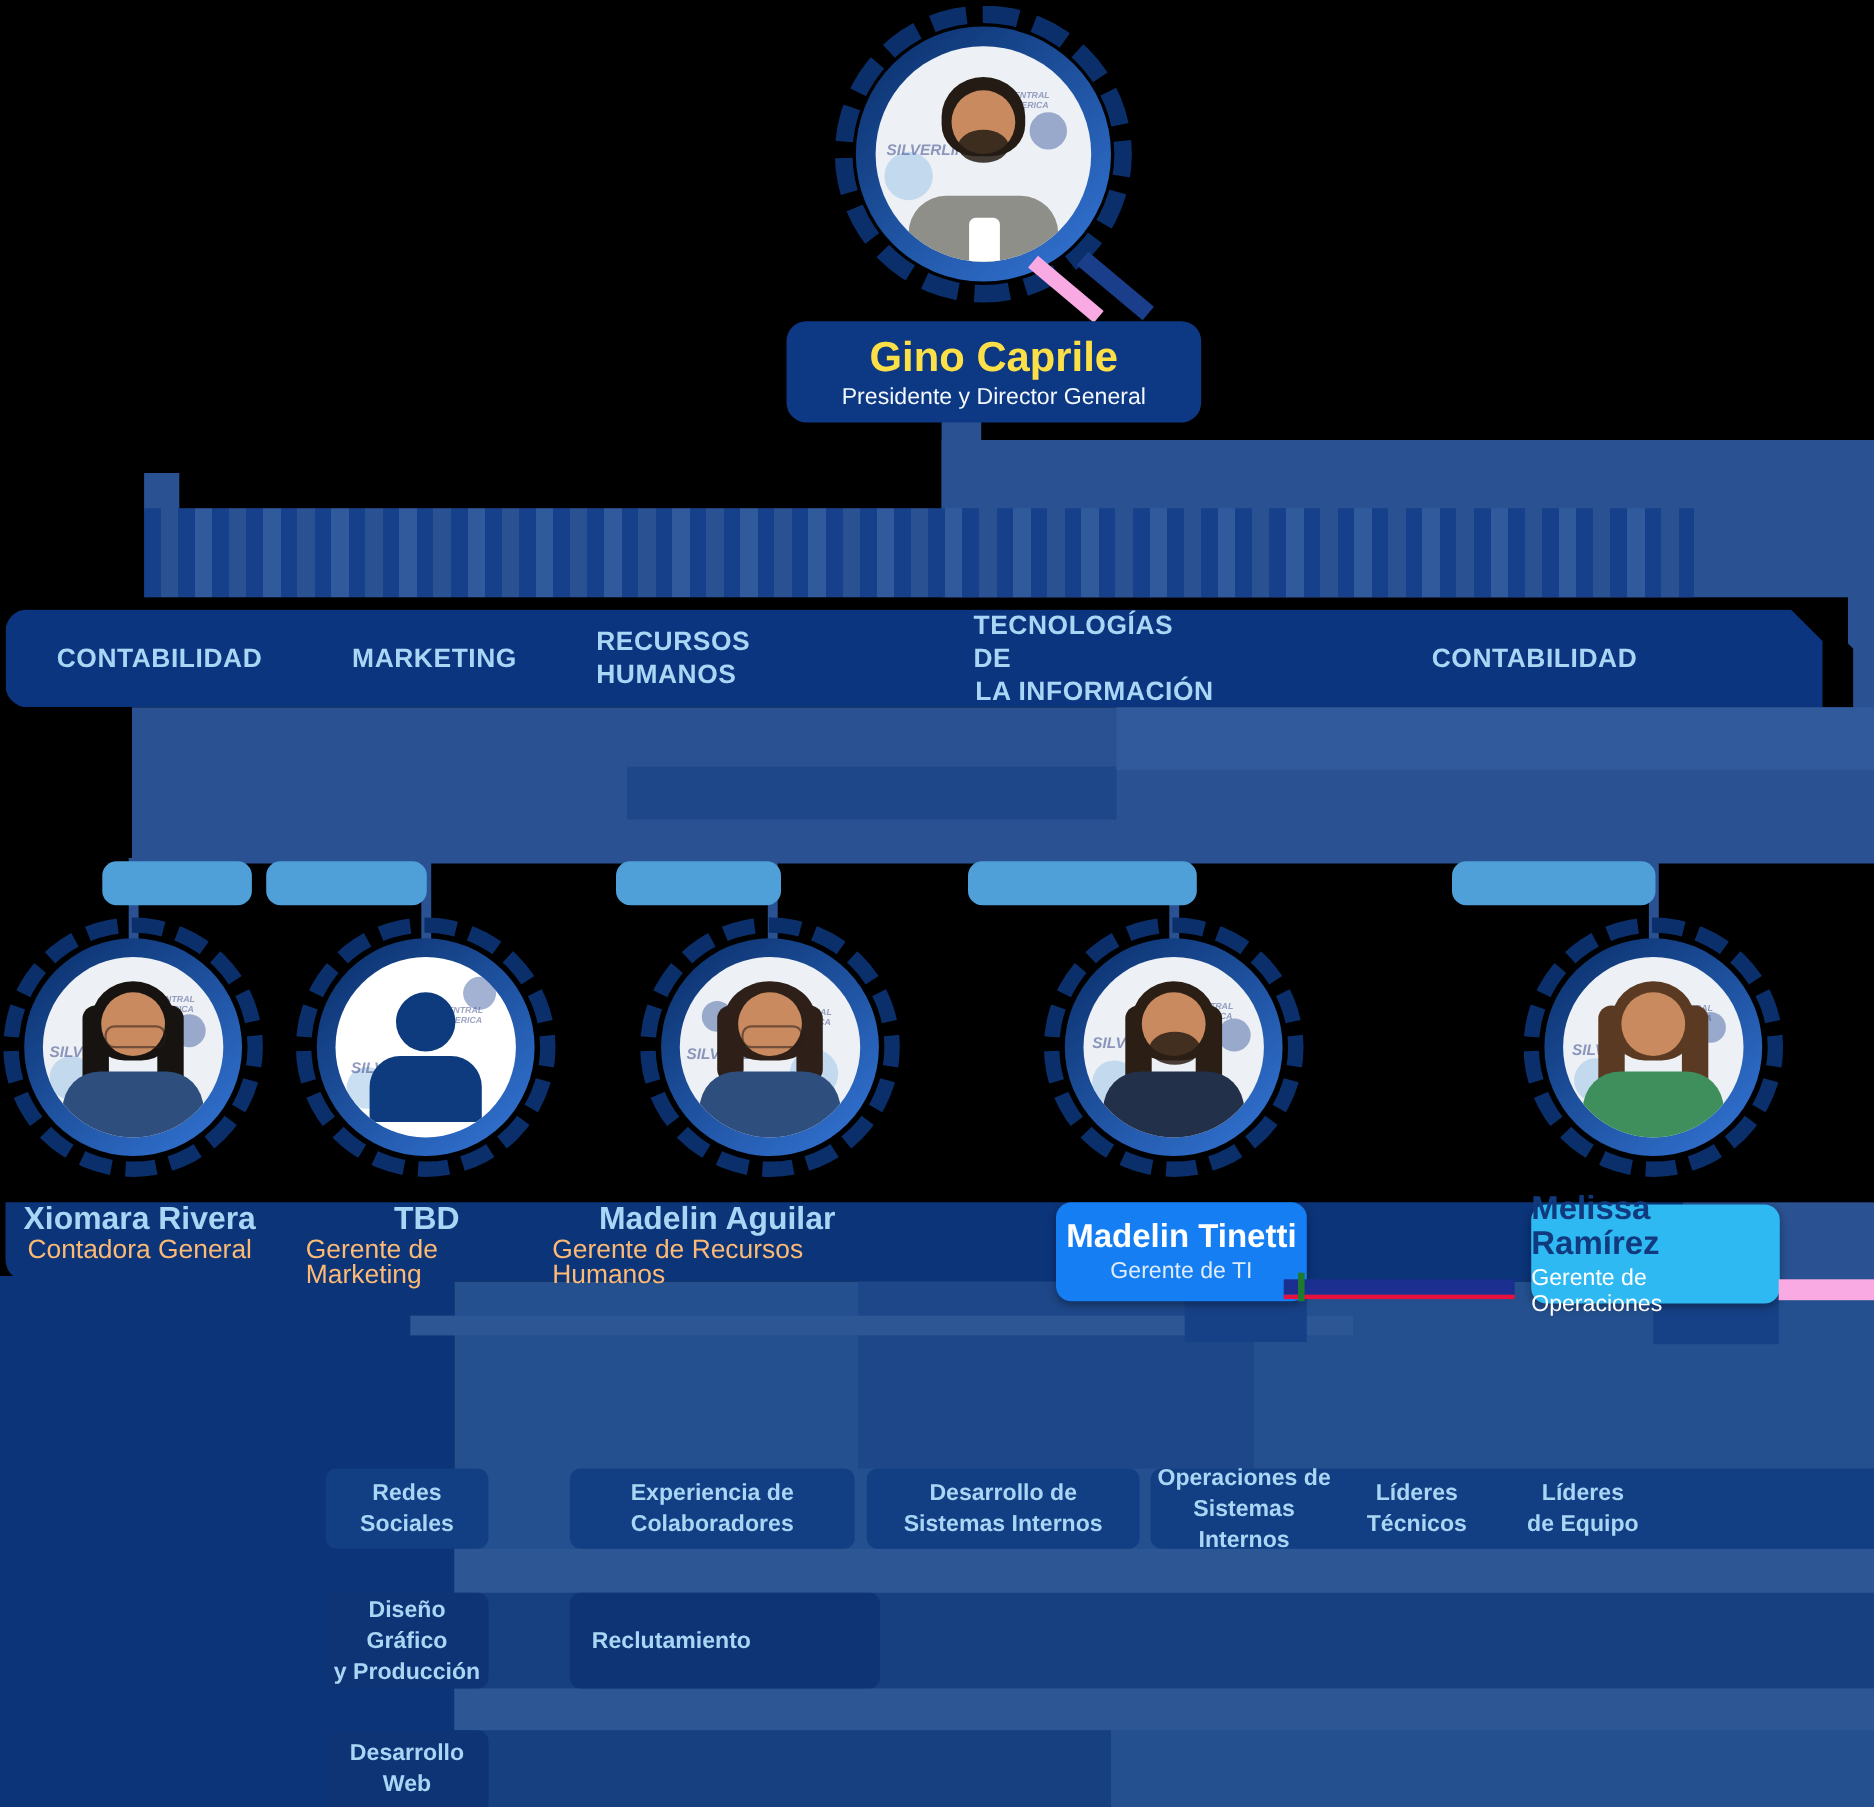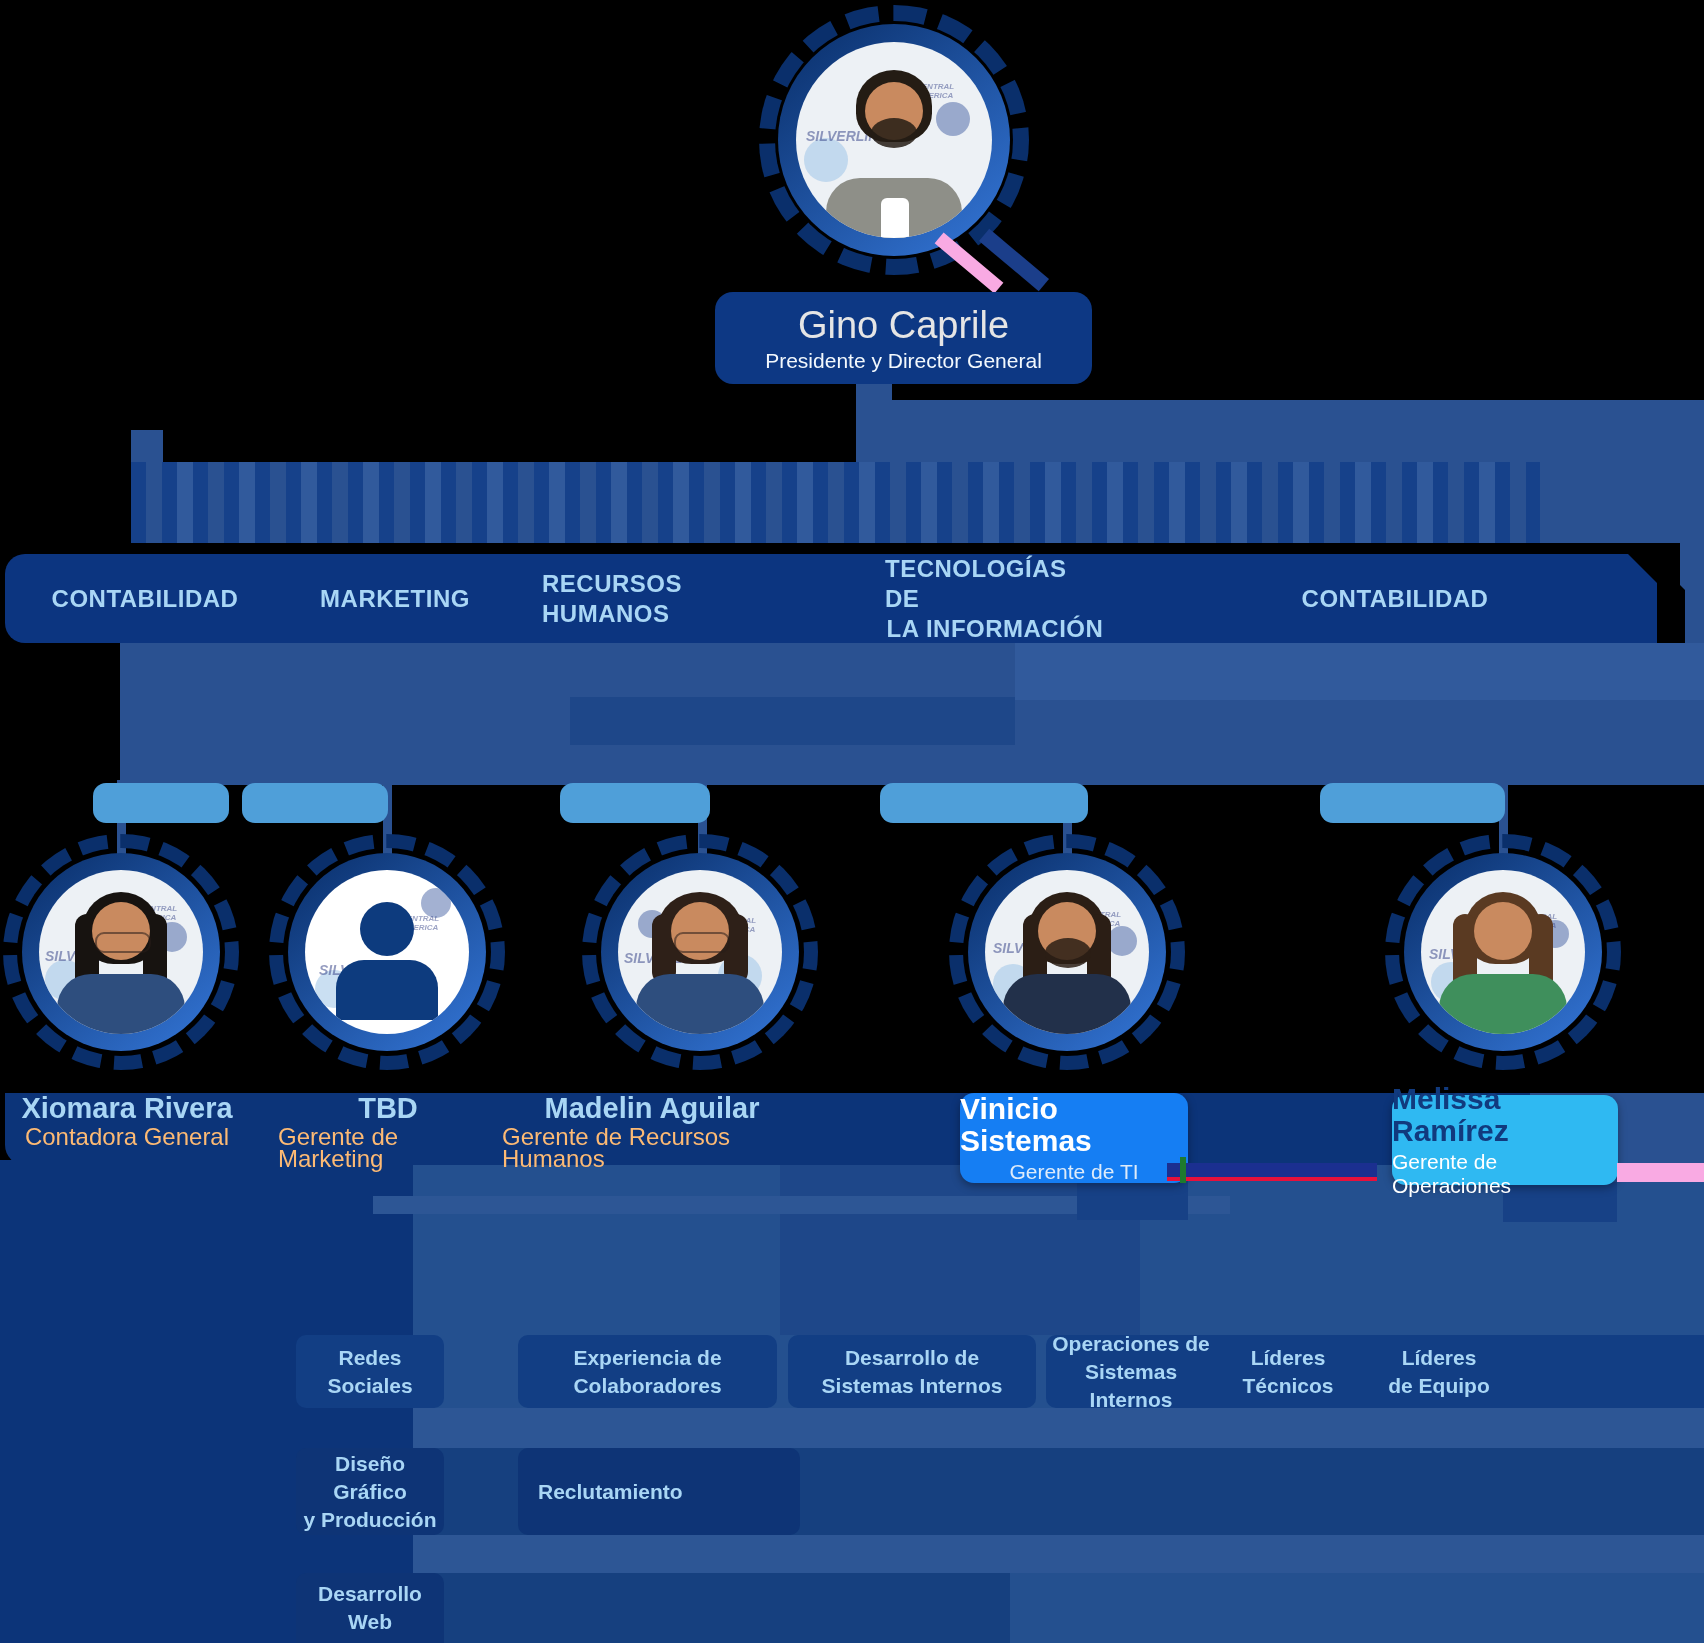--- a/index.html
+++ b/index.html
@@ -5,21 +5,21 @@
   html,body{margin:0;padding:0;background:#000;}
   #stage{position:relative;width:1704px;height:1643px;background:#000;overflow:hidden;
          font-family:"Liberation Sans",sans-serif;}
   
   .navy{background:#0C3479;}
   .med{background:#2A5191;}
   .rect{position:absolute;}
   
   .card{position:absolute;background:#0D3884;border-radius:18px;display:flex;flex-direction:column;
         align-items:center;justify-content:center;gap:4px;}
-  .card .nm{color:#e5e5e5;font-weight:normal;font-size:38px;line-height:40px;}
+  .card .nm{color:#fde047;font-weight:bold;font-size:38px;line-height:40px;}
   .card .tt{color:#F2F8FD;font-size:21px;line-height:23px;}
   
   .stripes{position:absolute;left:131px;top:462px;width:1409px;height:81px;
     background:repeating-linear-gradient(90deg,#16418A 0 15px,#2A5191 15px 31px,#16418A 31px 46px,#315A9C 46px 62px);}
   
   .band-outline{position:absolute;left:5px;top:546px;width:1680px;height:100px;background:#000;
     border-radius:24px 0 0 24px;clip-path:polygon(0 0,1636px 0,1680px 44px,1680px 100%,0 100%);}
   .dept-band{position:absolute;left:5px;top:554px;width:1657px;height:89px;background:#0C3580;
     border-radius:20px 0 0 20px;clip-path:polygon(0 0,1623px 0,1652px 29px,1652px 100%,0 100%);}
   .dept{position:absolute;top:0;height:89px;display:flex;flex-direction:column;align-items:center;
@@ -247,21 +247,21 @@
   <div class="mgr" style="left:278px;width:220px;">
     <span class="nm">TBD</span>
     <span class="tt">Gerente de Marketing</span>
   </div>
   <div class="mgr" style="left:502px;width:300px;">
     <span class="nm">Madelin Aguilar</span>
     <span class="tt">Gerente de Recursos Humanos</span>
   </div>
 
   <div class="hl-card hl-blue">
-    <span class="nm">Vinicio Sistemas</span>
+    <span class="nm">Madelin Tinetti</span>
     <span class="tt">Gerente de TI</span>
   </div>
   <div class="hl-card hl-cyan">
     <span class="nm">Melissa Ramírez</span>
     <span class="tt">Gerente de Operaciones</span>
   </div>
 
   <div class="rect a-indigo" style="left:1167px;top:1163px;width:210px;height:14px;"></div>
   <div class="rect a-red" style="left:1167px;top:1177px;width:210px;height:4px;"></div>
   <div class="rect a-pink" style="left:1617px;top:1163px;width:87px;height:19px;"></div>

